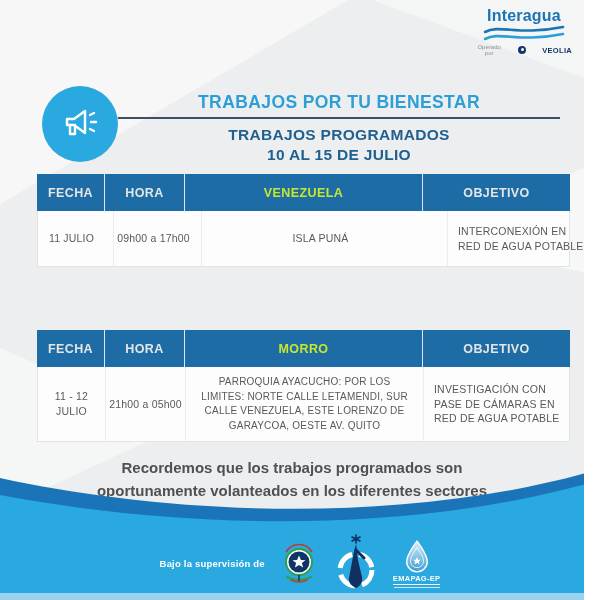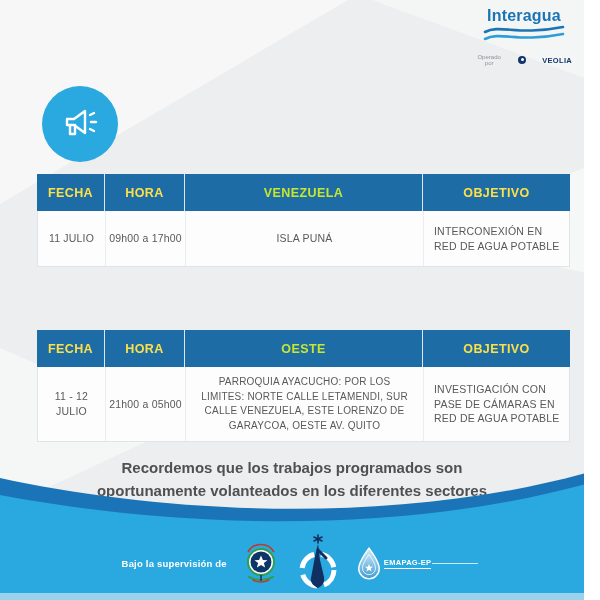--- a/index.html
+++ b/index.html
@@ -14,65 +14,65 @@
     background:rgba(255,255,255,.5);clip-path:polygon(100% 27%,100% 46%,68% 39%);}
   .deco-3{position:absolute;left:0;top:0;width:600px;height:600px;
     background:rgba(255,255,255,.45);clip-path:polygon(0 58%,30% 71%,0 85%);}
   .deco-4{position:absolute;left:0;top:0;width:600px;height:600px;
     background:rgba(255,255,255,.4);clip-path:polygon(62% 0,100% 0,100% 14%);}
 
   
   .brand{position:absolute;top:8px;right:12px;width:96px;text-align:center;}
   .brand-name{color:#1B75B5;font-size:16px;font-weight:bold;letter-spacing:.2px;line-height:1;}
   .brand-waves{display:block;margin:1px auto 0;}
-  .brand-operator{display:flex;align-items:center;justify-content:center;gap:16px;margin-top:12px;}
+  .brand-operator{display:flex;align-items:center;justify-content:center;gap:16px;margin-top:2px;}
   .operated-by{font-size:6px;color:#8d9096;}
   .veolia-mark{width:8px;height:8px;border-radius:50%;background:#12356B;position:relative;flex:0 0 auto;}
   .veolia-mark::after{content:"";position:absolute;left:2.5px;top:1.5px;width:3px;height:3px;border-radius:50%;background:#fff;}
   .veolia-name{font-size:7.5px;font-weight:bold;color:#12356B;letter-spacing:.3px;}
 
   
   .hero-circle{position:absolute;left:42px;top:86px;width:76px;height:76px;border-radius:50%;
     background:#29A9E0;display:flex;align-items:center;justify-content:center;}
   .headings{position:absolute;left:118px;top:92px;width:442px;text-align:center;}
   .title-main{color:#2E9FD6;font-size:17.5px;font-weight:bold;letter-spacing:.4px;line-height:1.15;}
   .title-rule{height:0;border-bottom:2px solid #3E4F63;margin:5px 0 6px 0;}
   .title-sub{color:#1F6090;font-size:15.5px;font-weight:bold;letter-spacing:.3px;line-height:1.3;}
 
   
   .data-table{position:absolute;left:37px;width:533px;}
   .table-1{top:174px;}
   .table-2{top:330px;}
   .thead{display:grid;grid-template-columns:67px 80px 238px 148px;height:37px;background:#1E6CA6;}
-  .th{display:flex;align-items:center;justify-content:center;color:#fde047;
+  .th{display:flex;align-items:center;justify-content:center;color:#e5e5e5;
     font-weight:bold;font-size:12.5px;letter-spacing:.4px;border-left:1px solid rgba(255,255,255,.85);}
   .th:first-child{border-left:none;}
   .th.hl{color:#C7E62E;}
   .tr{display:grid;grid-template-columns:67px 80px 238px 148px;background:#FDFDFE;
     border-left:1px solid #E2E3E5;border-right:1px solid #E2E3E5;border-bottom:1px solid #E2E3E5;}
-  .table-1 .tr{height:55px;}
+  .table-1 .tr{height:55px;gap:8px;}
   .table-2 .tr{height:74px;}
   .td{display:flex;align-items:center;justify-content:center;text-align:center;
     color:#58595B;font-size:10.5px;letter-spacing:.2px;border-left:1px solid #ECEDEE;line-height:1.4;}
   .td:first-child{border-left:none;}
   .td-objetivo{justify-content:flex-start;text-align:left;padding:0 10px;}
   .td-objetivo.centered{justify-content:center;text-align:left;font-size:12px;letter-spacing:.3px;}
   .td-lugar-long{font-size:10px;line-height:1.45;padding:0 12px;}
 
   
   .note{position:absolute;top:456px;left:0;right:0;}
   .note p{margin:0 auto;max-width:410px;text-align:center;color:#4F5052;
     font-size:15px;font-weight:bold;line-height:1.55;}
 
   
   .waves{position:absolute;left:0;bottom:0;width:600px;height:135px;}
   .footer{position:absolute;left:0;bottom:8px;width:600px;display:flex;
     align-items:center;justify-content:center;gap:14px;}
   .supervision{color:#FFFFFF;font-weight:bold;font-size:9.5px;letter-spacing:.2px;}
-  .emapag{display:flex;align-items:center;gap:1px;}
+  .emapag{display:flex;flex-direction:column;align-items:center;gap:1px;}
   .emapag-label{color:#FFFFFF;font-weight:bold;font-size:7.5px;letter-spacing:.3px;
     border-bottom:1px solid #FFFFFF;padding-bottom:1px;}
   .emapag-subline{width:46px;height:1px;background:rgba(255,255,255,.75);margin-top:1px;}
 </style>
 </head>
 <body>
 
 <div id="canvas">
 
   <div class="deco">
@@ -100,41 +100,47 @@
       <g fill="none" stroke="#FFFFFF" stroke-width="2.4" stroke-linejoin="round" stroke-linecap="round">
         <path d="M8,16 L15,16 L26,8 L26,30 L15,22 L8,22 Z"></path>
         <path d="M11,22 L11,31 L16,31 L16,22"></path>
         <path d="M31,12 L35,10"></path>
         <path d="M32,19 L37,19"></path>
         <path d="M31,26 L35,28"></path>
       </g>
     </svg>
   </div>
 
+  <div class="headings">
+    <div class="title-main">TRABAJOS POR TU BIENESTAR</div>
+    <div class="title-rule"></div>
+    <div class="title-sub">TRABAJOS PROGRAMADOS</div>
+    <div class="title-sub">10 AL 15 DE JULIO</div>
+  </div>
 
   <div class="data-table table-1">
     <div class="thead">
       <div class="th">FECHA</div>
       <div class="th">HORA</div>
       <div class="th hl">VENEZUELA</div>
       <div class="th">OBJETIVO</div>
     </div>
     <div class="tr">
       <div class="td">11 JULIO</div>
       <div class="td">09h00 a 17h00</div>
       <div class="td">ISLA PUNÁ</div>
       <div class="td td-objetivo">INTERCONEXIÓN EN RED DE AGUA POTABLE</div>
     </div>
   </div>
 
   <div class="data-table table-2">
     <div class="thead">
       <div class="th">FECHA</div>
       <div class="th">HORA</div>
-      <div class="th hl">OESTE</div>
+      <div class="th hl">MORRO</div>
       <div class="th">OBJETIVO</div>
     </div>
     <div class="tr">
       <div class="td">11 - 12 JULIO</div>
       <div class="td">21h00 a 05h00</div>
       <div class="td td-lugar-long">PARROQUIA AYACUCHO: POR LOS LIMITES: NORTE CALLE LETAMENDI, SUR CALLE VENEZUELA, ESTE LORENZO DE GARAYCOA, OESTE AV. QUITO</div>
       <div class="td td-objetivo">INVESTIGACIÓN CON PASE DE CÁMARAS EN RED DE AGUA POTABLE</div>
     </div>
   </div>
 

